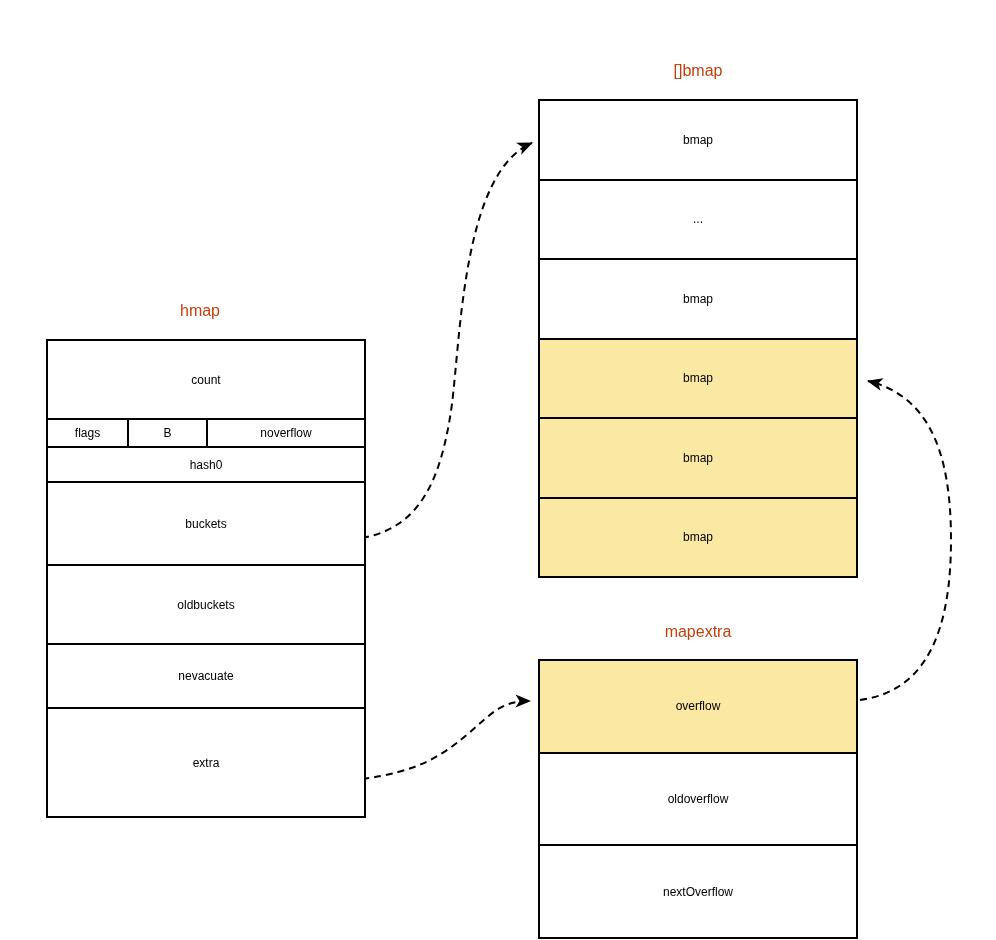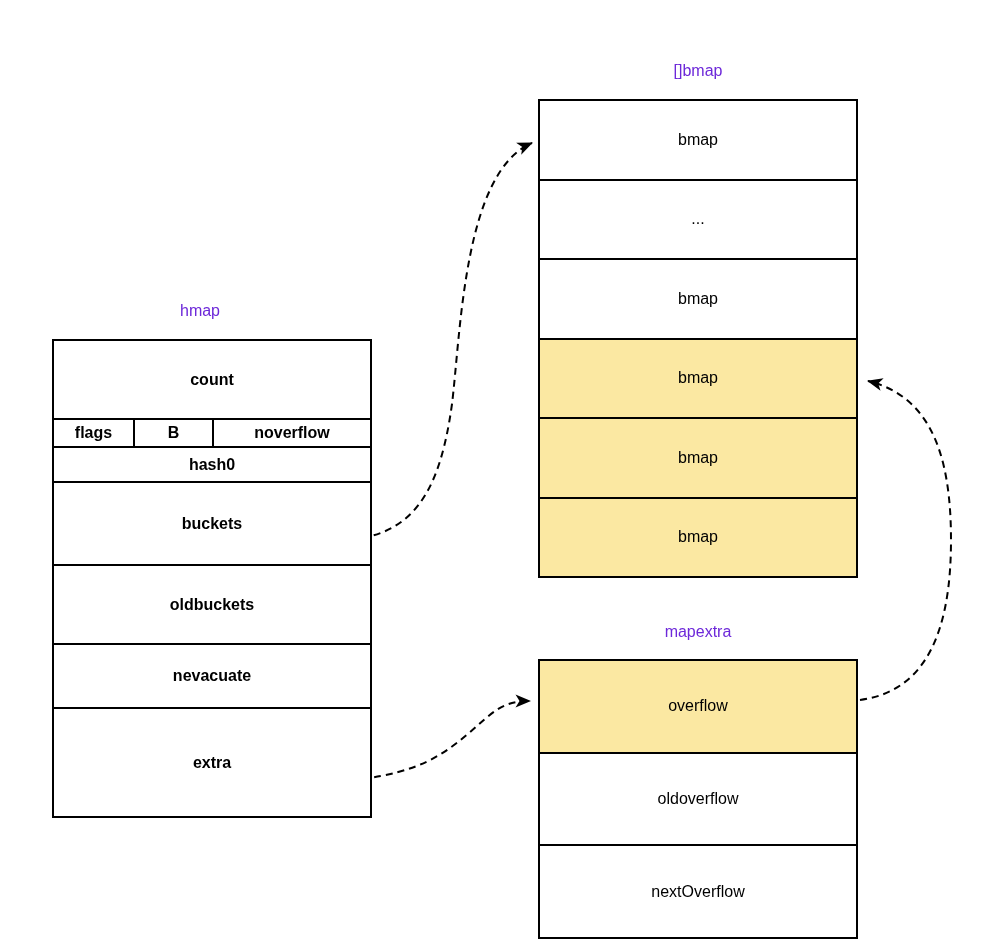--- a/index.html
+++ b/index.html
@@ -22,37 +22,37 @@
     top: 0;
     width: 996px;
     height: 940px;
     pointer-events: none;
   }
   .struct-title {
     position: absolute;
     text-align: center;
     font-size: 16px;
     line-height: 20px;
-    color: #6d28d9;
+    color: #c2410c;
     white-space: nowrap;
   }
   .struct-box {
     position: absolute;
     box-sizing: border-box;
     border: 2px solid #000000;
     background: #ffffff;
     display: flex;
     flex-direction: column;
   }
   .row {
     box-sizing: border-box;
     display: flex;
     align-items: center;
     justify-content: center;
-    font-size: 16px;
+    font-size: 12px;
     background: #ffffff;
   }
   .row + .row {
     border-top: 2px solid #000000;
   }
   .row.hl {
     background: var(--highlight, #fbe8a2);
   }
   .row.grow { flex: 1 1 auto; }
   .cells { padding: 0; }
@@ -77,21 +77,21 @@
         <path d="M0.5,0.5 L16,7 L0.5,13.5 L4.5,7 Z" fill="#000000"></path>
       </marker>
     </defs>
     <path d="M 362 538 C 418 528, 441 484, 452 404 C 461 330, 464 172, 532 143" fill="none" stroke="#000000" stroke-width="2" stroke-dasharray="7 5" marker-end="url(#arw)"></path>
     <path d="M 362 779 C 416 772, 441 757, 469 733 C 493 712, 502 701, 530 701" fill="none" stroke="#000000" stroke-width="2" stroke-dasharray="7 5" marker-end="url(#arw)"></path>
     <path d="M 860 700 C 927 691, 951 630, 951 540 C 951 452, 929 396, 868 381" fill="none" stroke="#000000" stroke-width="2" stroke-dasharray="7 5" marker-end="url(#arw)"></path>
   </svg>
 
   <div class="struct-title" style="left:40px; top:301px; width:320px;">hmap</div>
 
-  <div class="struct-box" style="left:52px; top:339px; width:320px; height:479px;font-weight:bold;">
+  <div class="struct-box" style="left:46px; top:339px; width:320px; height:479px;">
     <div class="row" style="height:77px">
       <span class="lbl">count</span>
     </div>
     <div class="row cells" style="height:28px">
       <div class="cell" style="width:25%">
         <span class="lbl">flags</span>
       </div>
       <div class="cell bl" style="width:25%">
         <span class="lbl">B</span>
       </div>

